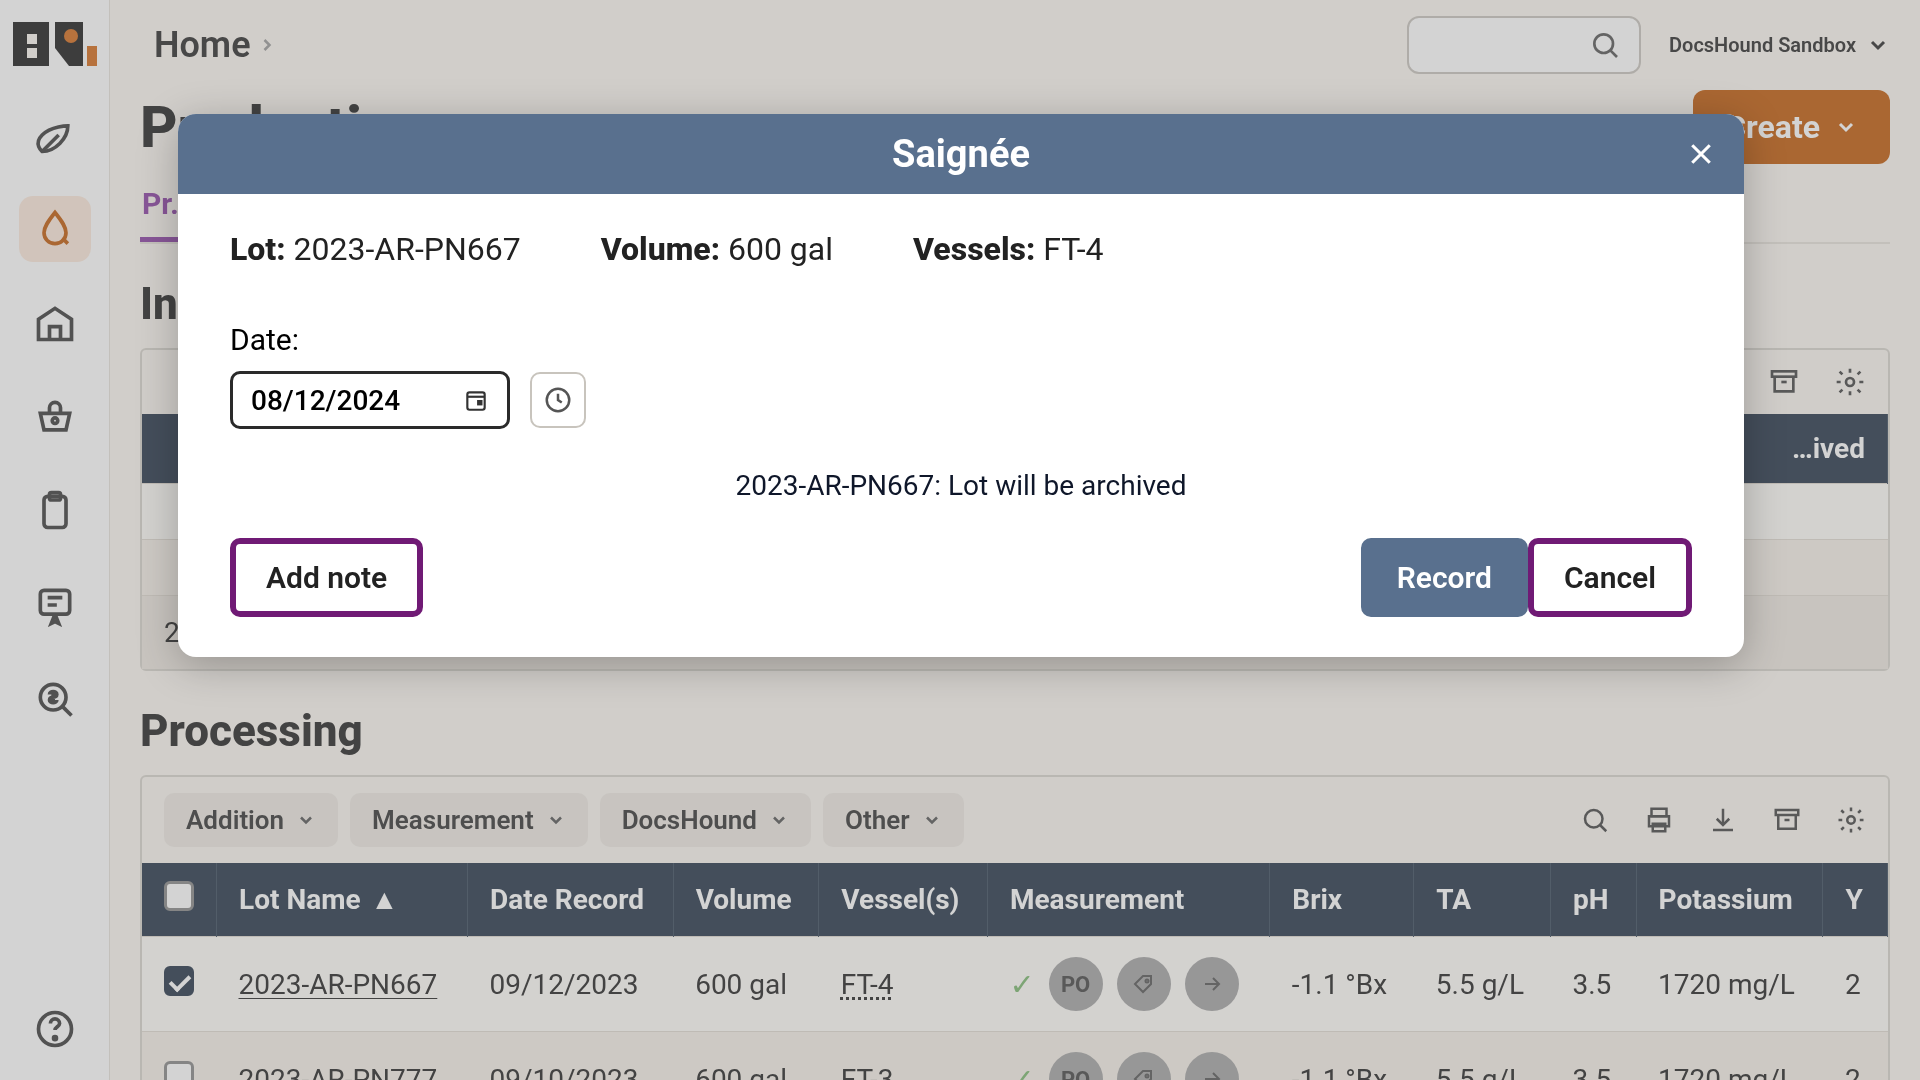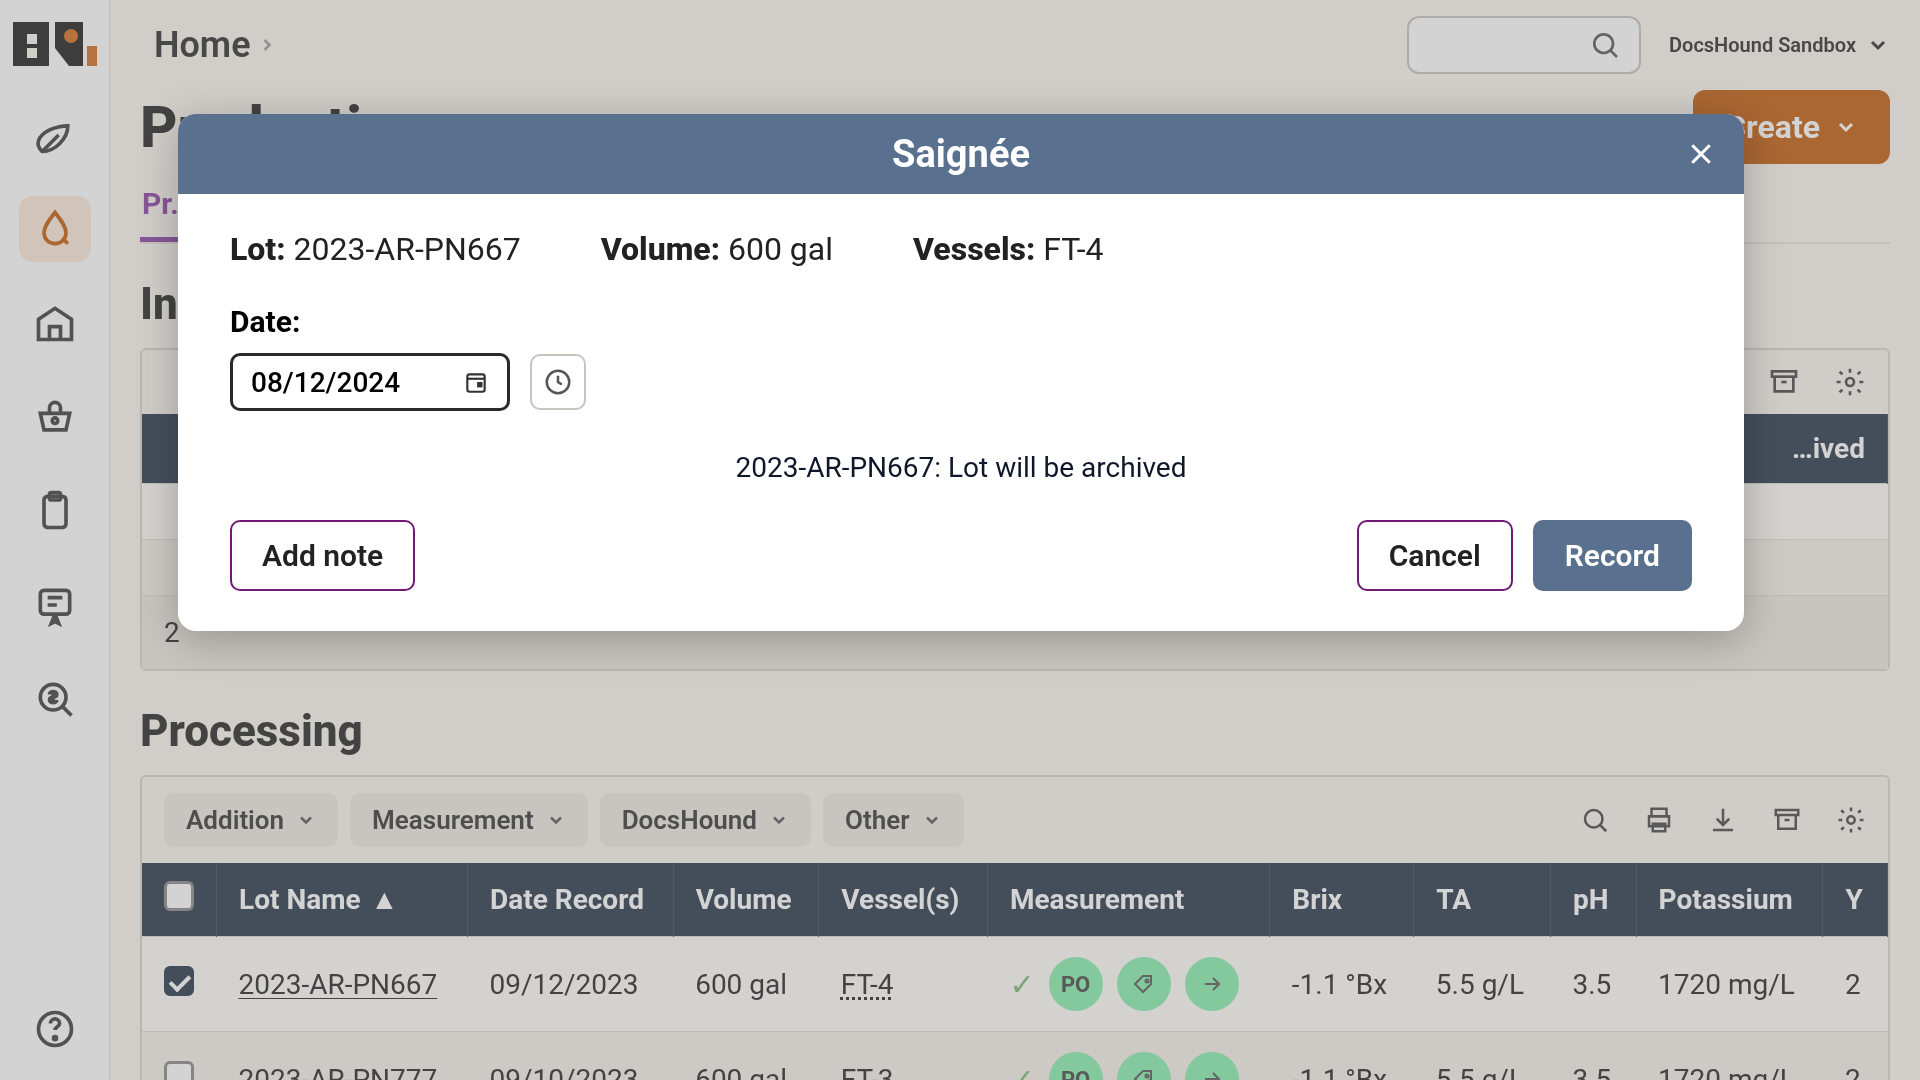--- a/index.html
+++ b/index.html
@@ -46,38 +46,38 @@
 .lotlink{ text-decoration:underline; text-decoration-thickness:1px; text-underline-offset:4px; }
 .vessel-link{ text-decoration:underline dotted; text-underline-offset:4px; }
 .sort-ind{ display:inline-block; margin-left:10px; }
 
 .checkbox{ width:30px; height:30px; border:3px solid #888; border-radius:6px; display:inline-block; background:#fff; }
 .checkbox.checked{ background:#243447; border-color:#243447; position:relative; }
 .checkbox.checked::after{content:""; position:absolute; left:7px; top:2px; width:8px; height:16px; border:solid #fff; border-width:0 4px 4px 0; transform:rotate(45deg);}
 
 .op-cell{ display:flex; align-items:center; gap:14px; }
 .op-check{ color:#7bb86f; font-size:30px; }
-.op-badge{ width:54px; height:54px; border-radius:50%; background:#86efac; display:flex; align-items:center; justify-content:center; font-size:22px; font-weight:700; color:#444; }
+.op-badge{ width:54px; height:54px; border-radius:50%; background:#a3a3a3; display:flex; align-items:center; justify-content:center; font-size:22px; font-weight:700; color:#444; }
 
 
 .overlay{ position:absolute; inset:0; background:rgba(130,130,130,0.35); }
 .modal{ position:absolute; left:178px; top:114px; width:1566px; border-radius:18px; background:#fff; box-shadow:0 8px 40px rgba(0,0,0,.25); overflow:hidden; }
 .modal-header{ background:#59708e; color:#fff; height:80px; display:flex; align-items:center; justify-content:center; position:relative; }
 .modal-title{ font-size:38px; font-weight:700; }
 .modal-close{ position:absolute; right:28px; top:50%; transform:translateY(-50%); color:#fff; background:none; border:none; }
 .modal-body{ padding:36px 52px 24px; }
 .meta-row{ display:flex; gap:80px; font-size:32px; color:#222; }
 .meta-row b{font-weight:800;}
-.date-label{ font-size:30px; font-weight:700; margin-top:36px; }
+.date-label{ font-size:30px; font-weight:400; margin-top:54px; }
 .date-row{ display:flex; align-items:center; gap:20px; margin-top:14px; }
 .date-input{ width:280px; height:58px; border:3px solid #2a2a2a; border-radius:10px; background:#fff; display:flex; align-items:center; justify-content:space-between; padding:0 18px; font-size:28px; font-weight:500; }
 .time-btn{ width:56px;height:56px;border:2px solid #c8c4bd;border-radius:10px;background:#fff; display:flex;align-items:center;justify-content:center; }
 .warn{ font-size:28px; color:#0f172a; margin-top:40px;text-align:center; }
 .modal-actions{ display:flex; align-items:center; padding:12px 52px 40px; }
-.btn{ border-radius:10px; font-size:30px; font-weight:600; padding:16px 30px; border:2px solid #701a75; background:#fff; color:#222; }
+.btn{ border-radius:10px; font-size:30px; font-weight:600; padding:16px 30px; border:6px solid #701a75; background:#fff; color:#222; }
 .btn.primary{ background:#59708e; color:#fff; border-color:#59708e; margin-left:20px; }
 .modal-actions .right{ margin-left:auto; display:flex; }
 
 svg{display:block;}
 </style>
 </head>
 <body>
 
 <div class="rail">
   <div class="logo">
@@ -395,17 +395,17 @@
             <circle cx="12" cy="12" r="9"></circle>
             <path d="M12 7v5l3 2"></path>
           </svg>
       </button>
     </div>
     <div class="warn">2023-AR-PN667: Lot will be archived</div>
   </div>
   <div class="modal-actions">
     <button class="btn">Add note</button>
     <div class="right">
+      <button class="btn primary">Record</button>
       <button class="btn">Cancel</button>
-      <button class="btn primary">Record</button>
     </div>
   </div>
 </div>
 
 </body></html>

